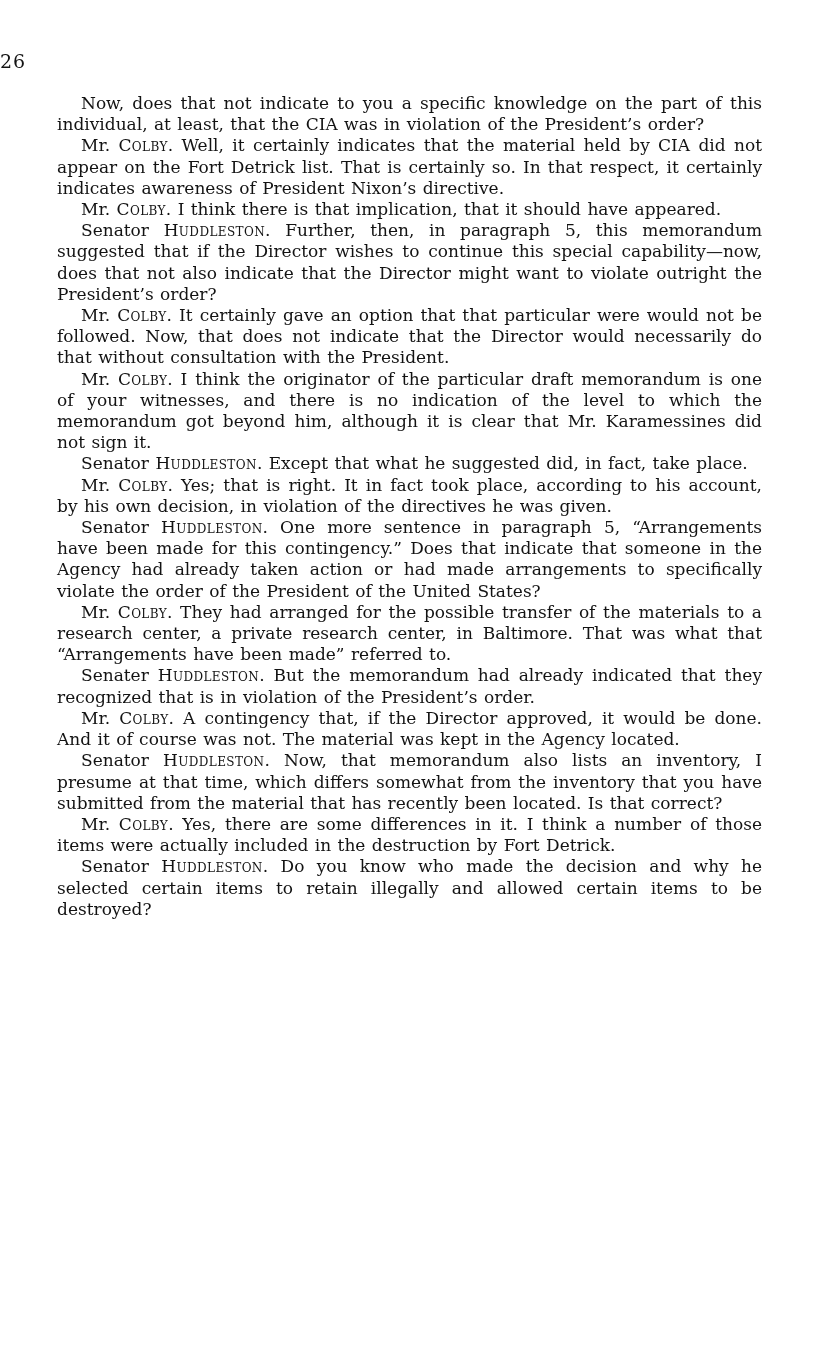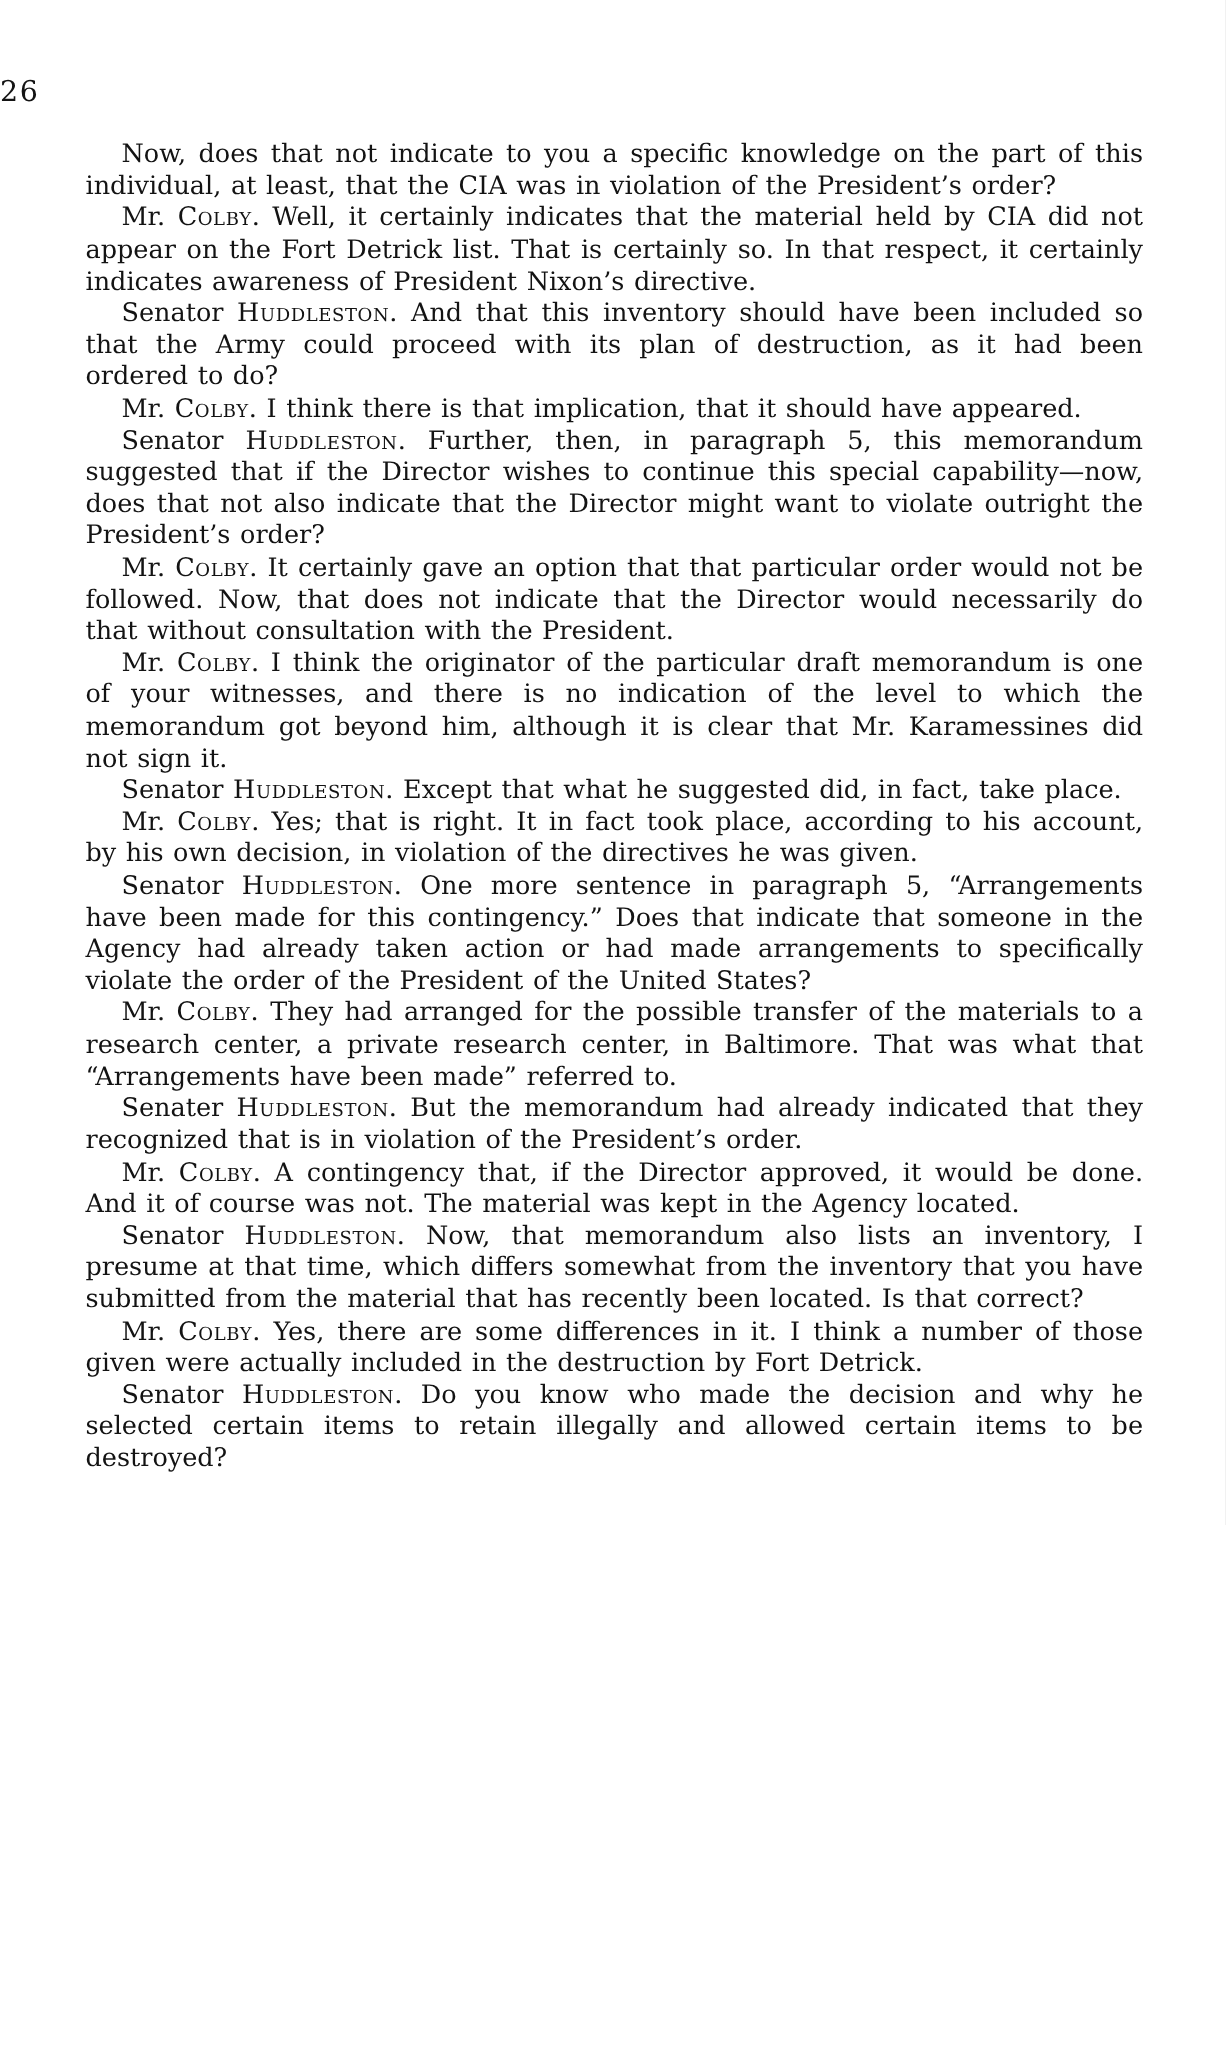--- a/index.html
+++ b/index.html
@@ -46,28 +46,27 @@
   }
 </style>
 </head>
 <body>
 
 <div class="page">
   <div class="page-number">26</div>
   <div class="transcript-body">
       <p class="para"><span>Now, does that not indicate to you a specific knowledge on the part of this individual, at least, that the CIA was in violation of the President’s order?</span></p>
       <p class="para"><span class="speaker">Mr. <span class="sc">Colby</span>.</span> <span>Well, it certainly indicates that the material held by CIA did not appear on the Fort Detrick list. That is certainly so. In that respect, it certainly indicates awareness of President Nixon’s directive.</span></p>
-      <p class="para"><span class="speaker">Senator <span class="sc">Huddleston</span>.</span> <span>And that this inventory should have been included so that the Army could proceed with its plan of destruction, as it had been ordered to do?</span></p>
       <p class="para"><span class="speaker">Mr. <span class="sc">Colby</span>.</span> <span>I think there is that implication, that it should have appeared.</span></p>
       <p class="para"><span class="speaker">Senator <span class="sc">Huddleston</span>.</span> <span>Further, then, in paragraph 5, this memorandum suggested that if the Director wishes to continue this special capability—now, does that not also indicate that the Director might want to violate outright the President’s order?</span></p>
-      <p class="para"><span class="speaker">Mr. <span class="sc">Colby</span>.</span> <span>It certainly gave an option that that particular order would not be followed. Now, that does not indicate that the Director would necessarily do that without consultation with the President.</span></p>
+      <p class="para"><span class="speaker">Mr. <span class="sc">Colby</span>.</span> <span>It certainly gave an option that that particular were would not be followed. Now, that does not indicate that the Director would necessarily do that without consultation with the President.</span></p>
       <p class="para"><span class="speaker">Mr. <span class="sc">Colby</span>.</span> <span>I think the originator of the particular draft memorandum is one of your witnesses, and there is no indication of the level to which the memorandum got beyond him, although it is clear that Mr. Karamessines did not sign it.</span></p>
       <p class="para"><span class="speaker">Senator <span class="sc">Huddleston</span>.</span> <span>Except that what he suggested did, in fact, take place.</span></p>
       <p class="para"><span class="speaker">Mr. <span class="sc">Colby</span>.</span> <span>Yes; that is right. It in fact took place, according to his account, by his own decision, in violation of the directives he was given.</span></p>
       <p class="para"><span class="speaker">Senator <span class="sc">Huddleston</span>.</span> <span>One more sentence in paragraph 5, “Arrangements have been made for this contingency.” Does that indicate that someone in the Agency had already taken action or had made arrangements to specifically violate the order of the President of the United States?</span></p>
       <p class="para"><span class="speaker">Mr. <span class="sc">Colby</span>.</span> <span>They had arranged for the possible transfer of the materials to a research center, a private research center, in Baltimore. That was what that “Arrangements have been made” referred to.</span></p>
       <p class="para"><span class="speaker">Senater <span class="sc">Huddleston</span>.</span> <span>But the memorandum had already indicated that they recognized that is in violation of the President’s order.</span></p>
       <p class="para"><span class="speaker">Mr. <span class="sc">Colby</span>.</span> <span>A contingency that, if the Director approved, it would be done. And it of course was not. The material was kept in the Agency located.</span></p>
       <p class="para"><span class="speaker">Senator <span class="sc">Huddleston</span>.</span> <span>Now, that memorandum also lists an inventory, I presume at that time, which differs somewhat from the inventory that you have submitted from the material that has recently been located. Is that correct?</span></p>
-      <p class="para"><span class="speaker">Mr. <span class="sc">Colby</span>.</span> <span>Yes, there are some differences in it. I think a number of those given were actually included in the destruction by Fort Detrick.</span></p>
+      <p class="para"><span class="speaker">Mr. <span class="sc">Colby</span>.</span> <span>Yes, there are some differences in it. I think a number of those items were actually included in the destruction by Fort Detrick.</span></p>
       <p class="para"><span class="speaker">Senator <span class="sc">Huddleston</span>.</span> <span>Do you know who made the decision and why he selected certain items to retain illegally and allowed certain items to be destroyed?</span></p>
     </div>
 </div>
 
 </body></html>

